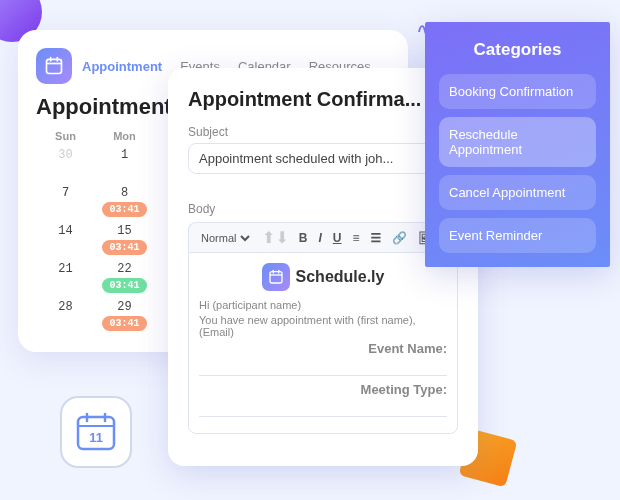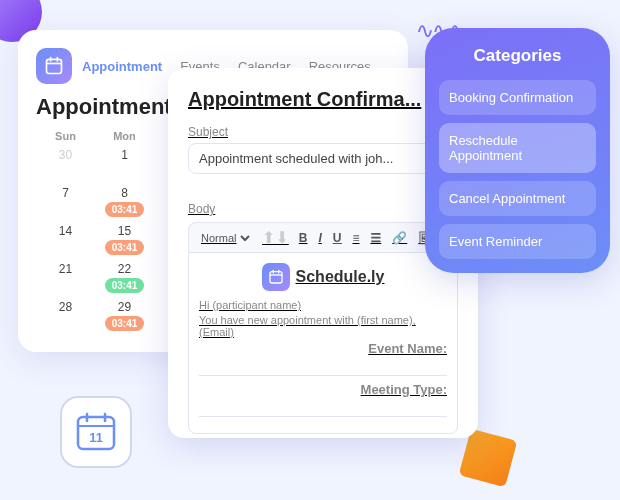--- a/index.html
+++ b/index.html
@@ -109,20 +109,21 @@
       font-size: 12px;
       color: #444;
       padding: 2px 0;
       position: relative;
       min-height: 38px;
       display: flex;
       flex-direction: column;
       align-items: center;
       justify-content: flex-start;
       padding-top: 2px;
+      font-family: Liberation Mono, monospace;
     }
     .cal-cell .day-num {
       font-size: 12px;
       color: #444;
       margin-bottom: 2px;
     }
     .cal-cell .day-num.dim { color: #ccc; }
     .cal-badge {
       font-size: 10px;
       padding: 2px 7px;
@@ -154,23 +155,22 @@
 
     
     .modal-panel {
       position: absolute;
       top: 68px;
       left: 168px;
       width: 310px;
       background: #fff;
       border-radius: 16px;
       box-shadow: 0 8px 32px rgba(80,80,180,0.18);
-      padding: 20px 20px 4px 20px;
+      padding: 20px 20px 32px 20px;
       z-index: 3;
-      text-decoration: underline;
     }
     .modal-title {
       font-size: 20px;
       font-weight: 700;
       color: #222;
       margin-bottom: 14px;
     }
     .modal-label {
       font-size: 12px;
       color: #888;
@@ -247,25 +247,25 @@
       height: 18px;
       border: none;
       border-bottom: 1.5px solid #e0e4f0;
       margin-bottom: 6px;
       font-size: 11px;
     }
 
     
     .categories-panel {
       position: absolute;
-      top: 28px;
+      top: 22px;
       right: 10px;
       width: 185px;
       background: linear-gradient(160deg, #7c6ff7 0%, #6c8ef7 100%);
-      border-radius: 28px;
+      border-radius: 2px;
       box-shadow: 0 8px 32px rgba(80,80,180,0.22);
       padding: 18px 14px 14px 14px;
       z-index: 4;
     }
     .cat-title {
       font-size: 17px;
       font-weight: 700;
       color: #fff;
       margin-bottom: 14px;
       text-align: center;

